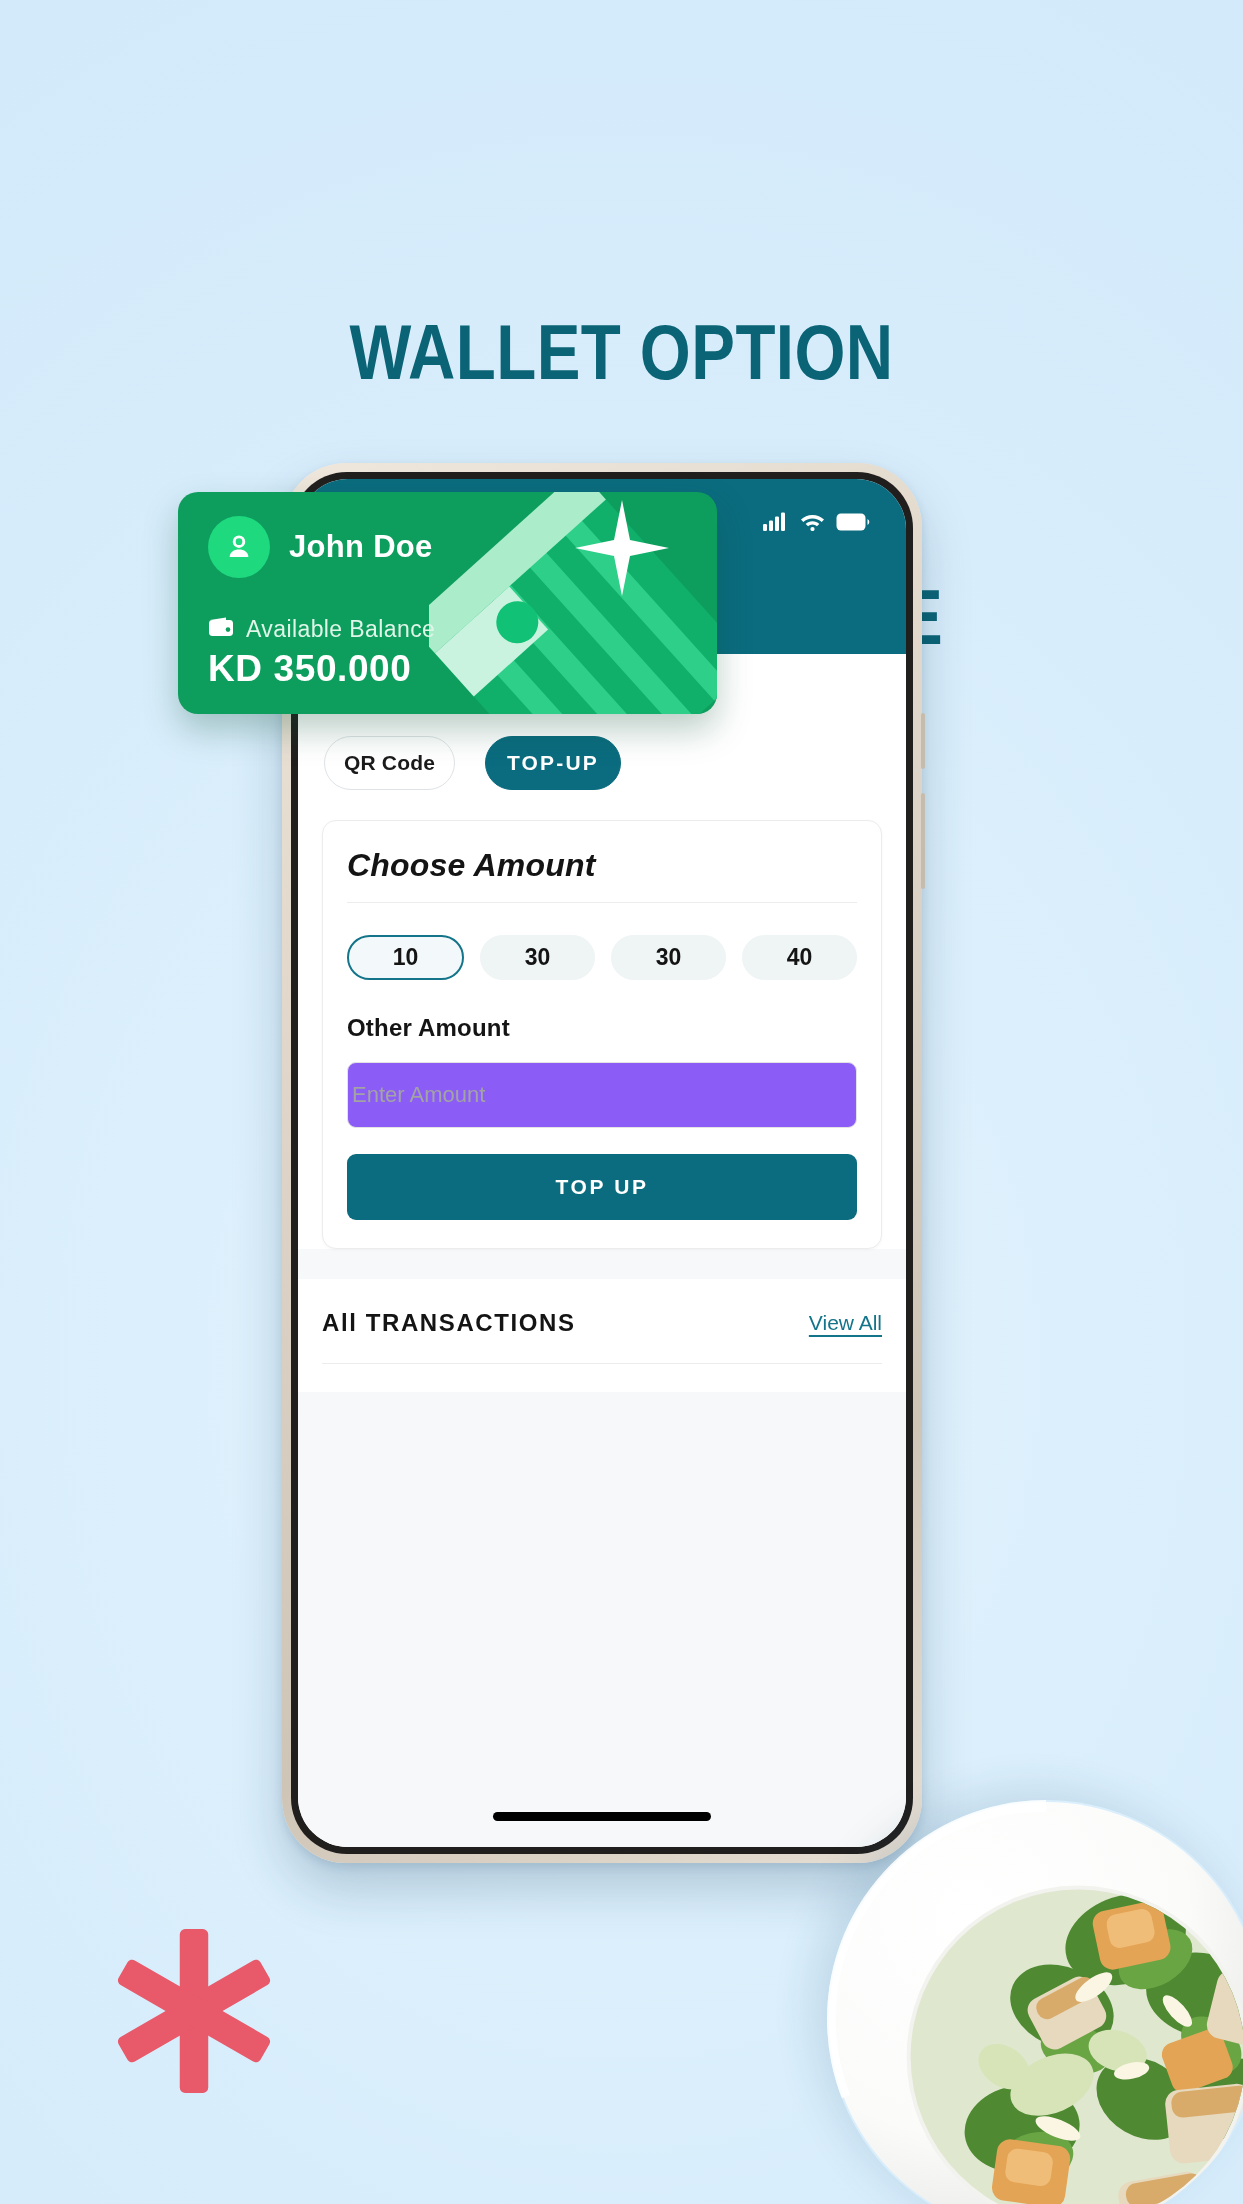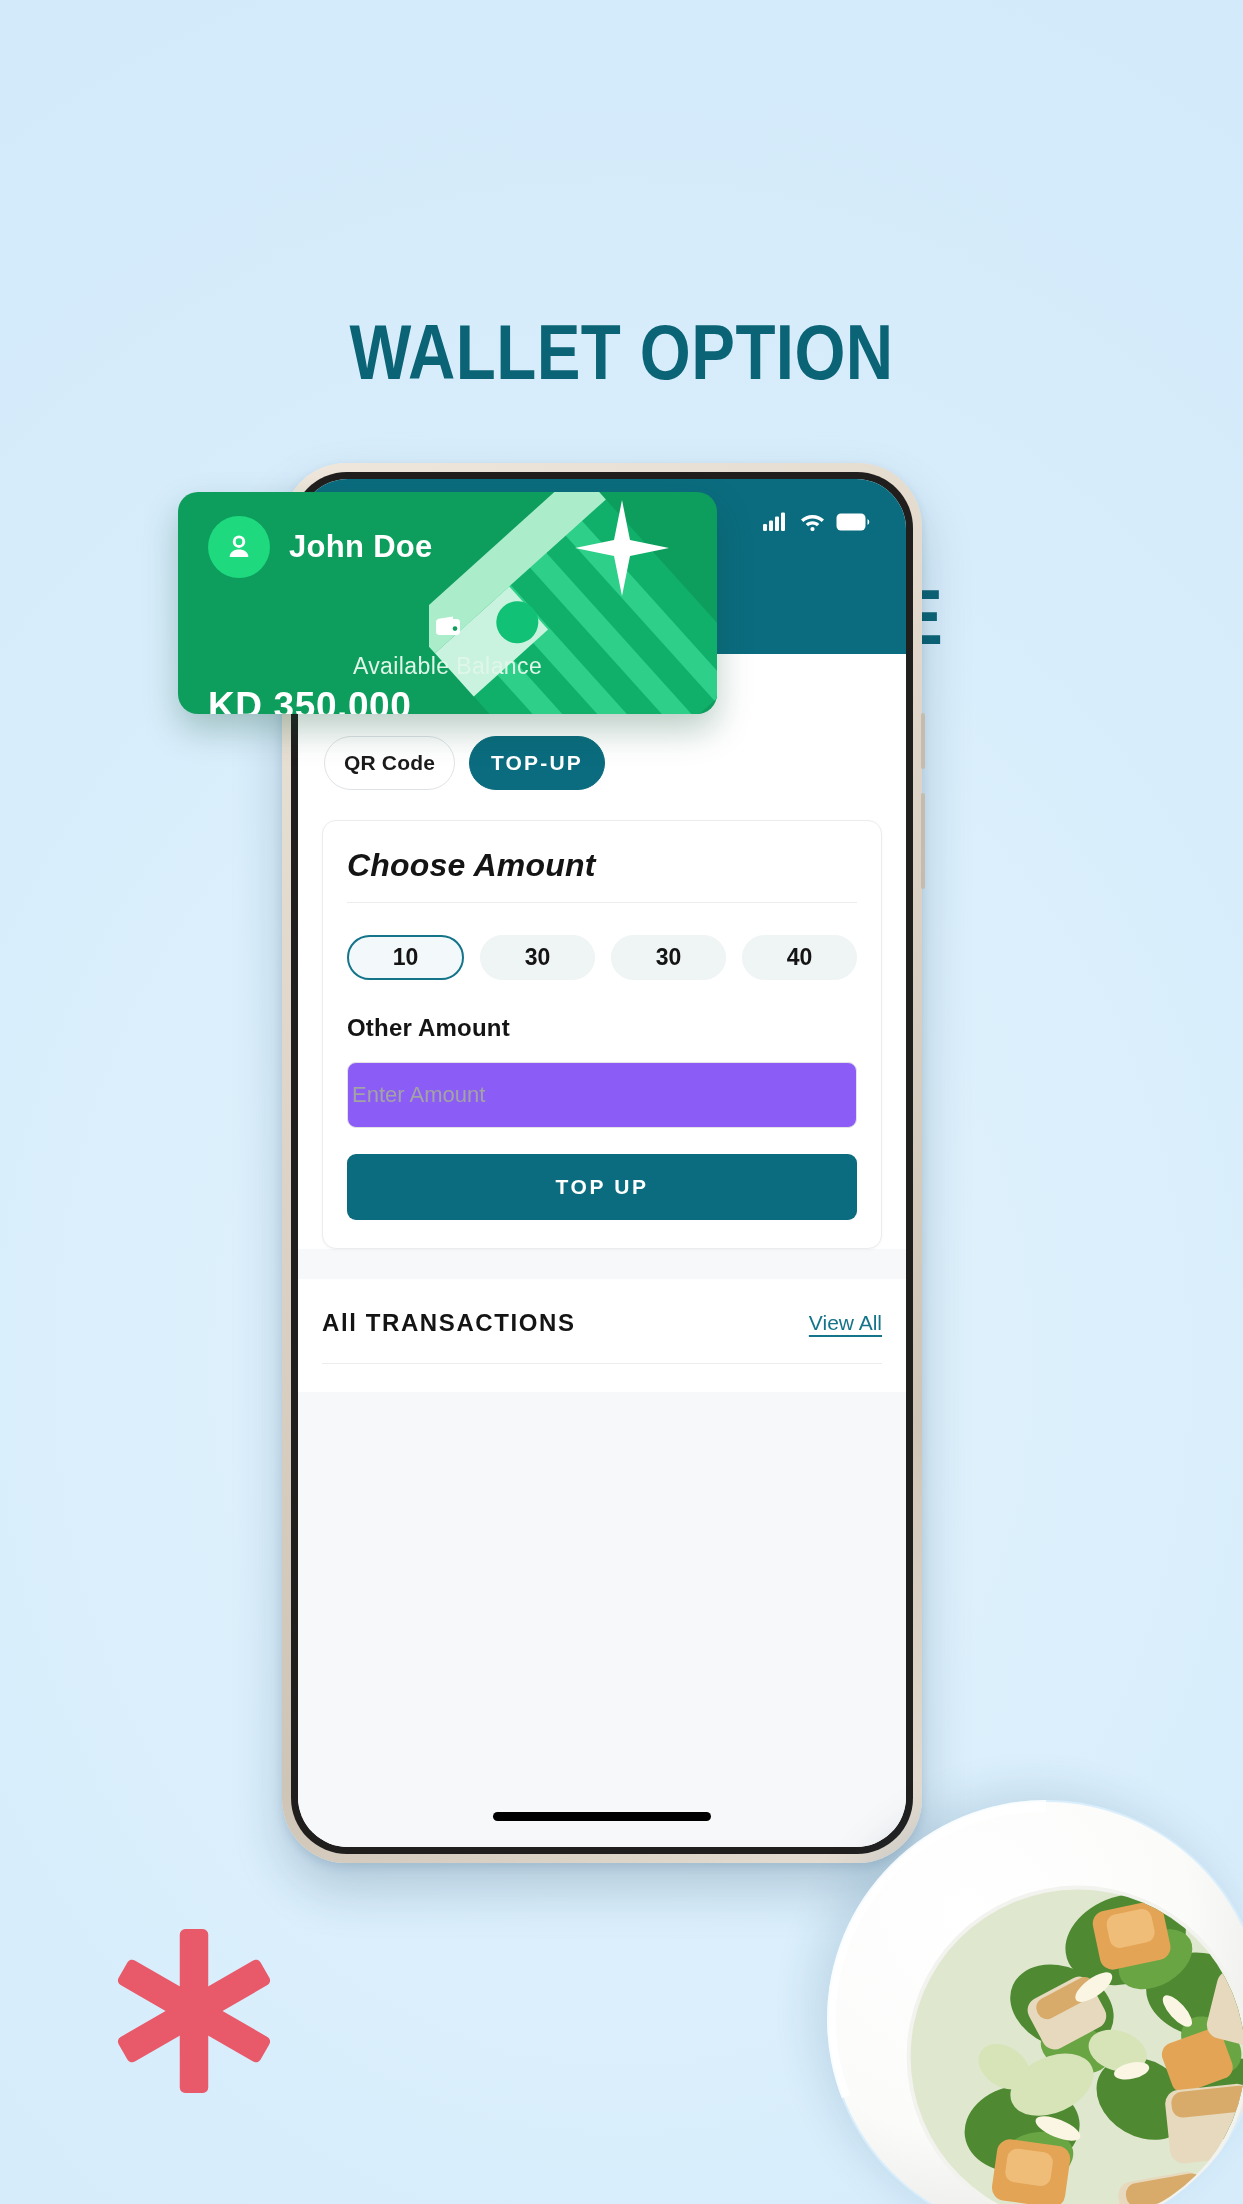--- a/index.html
+++ b/index.html
@@ -168,21 +168,20 @@
     color: #ffffff;
     font-size: 31px;
     font-weight: 700;
     letter-spacing: 0.3px;
   }
   .balance-label-row {
     display: flex;
     align-items: center;
     gap: 12px;
     margin-top: 38px;
-    flex-direction: column;
   }
   .balance-label {
     color: #dff6e9;
     font-size: 23px;
     letter-spacing: 0.4px;
   }
   .balance-value {
     color: #ffffff;
     font-size: 37px;
     font-weight: 700;
@@ -198,21 +197,21 @@
     padding-top: 0;
     box-sizing: border-box;
   }
   .body-white-top {
     background: #ffffff;
     padding: 82px 0 0 0;
   }
 
   .tabs {
     display: flex;
-    gap: 14px;
+    gap: 30px;
     padding: 0 26px;
   }
   .tab {
     border-radius: 999px;
     font-size: 21px;
     font-weight: 700;
     padding: 14px 0;
     text-align: center;
     box-sizing: border-box;
   }

